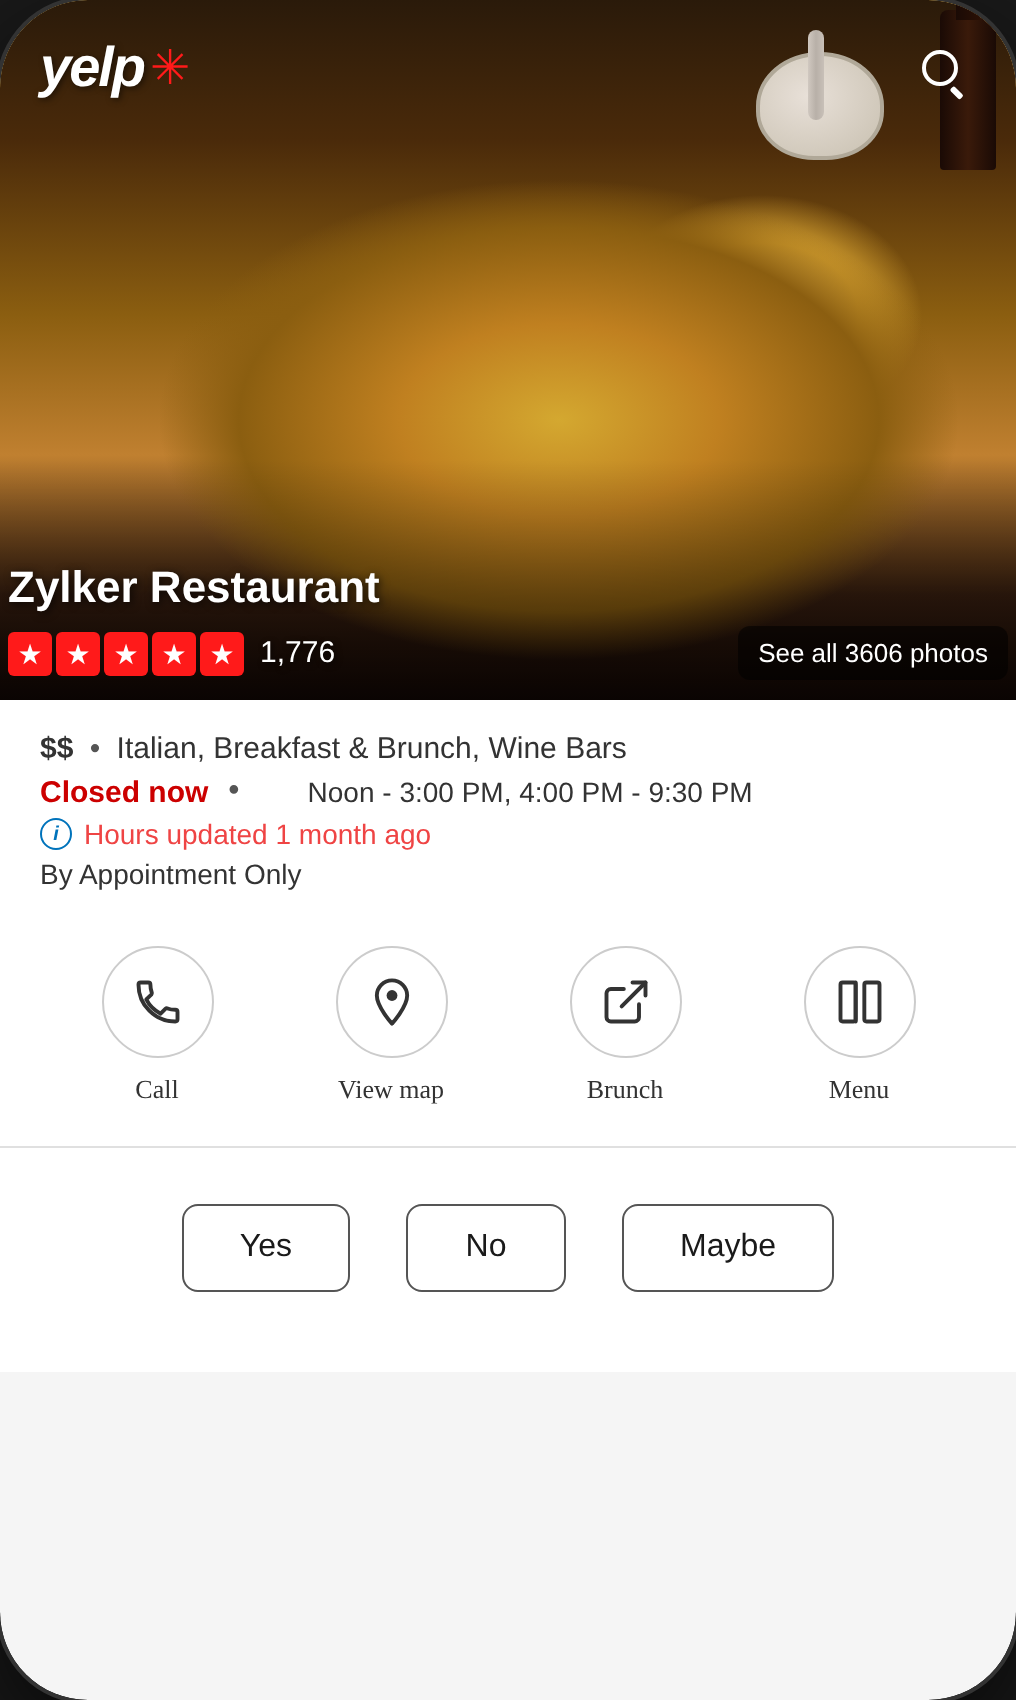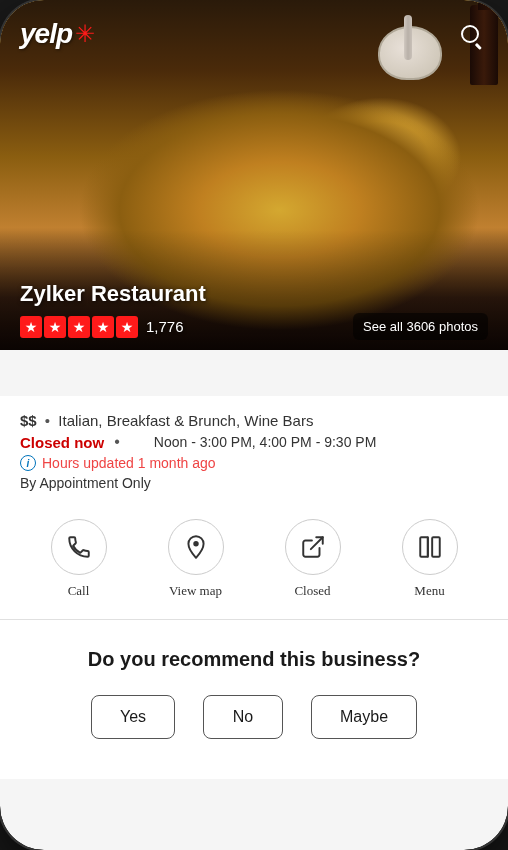--- a/index.html
+++ b/index.html
@@ -178,21 +178,21 @@
       transform: rotate(45deg);
       border-radius: 1px;
     }
 
     
     .restaurant-info {
       position: absolute;
       bottom: 10px;
       left: 0;
       right: 0;
-      padding: 0 20px;
+      padding: 0 4px;
       z-index: 10;
     }
 
     .restaurant-name {
       color: white;
       font-size: 22px;
       font-weight: 700;
       margin-bottom: 6px;
       text-shadow: 1px 1px 4px rgba(0,0,0,0.7);
     }
@@ -245,21 +245,20 @@
       font-size: 13px;
       cursor: pointer;
       white-space: nowrap;
     }
 
     
     .content {
       background: white;
       padding: 16px 20px;
       position: relative;
-      margin-top: 46px;
     }
 
     .business-meta {
       font-size: 15px;
       color: #333;
       margin-bottom: 4px;
     }
 
     .business-meta strong {
       font-weight: 600;
@@ -493,40 +492,39 @@
         </div>
 
         <div class="action-btn">
           <div class="action-icon-circle">
             <svg class="icon-svg" viewBox="0 0 24 24">
               <path d="M18 13v6a2 2 0 01-2 2H5a2 2 0 01-2-2V8a2 2 0 012-2h6"></path>
               <polyline points="15,3 21,3 21,9"></polyline>
               <line x1="10" y1="14" x2="21" y2="3"></line>
             </svg>
           </div>
-          <span class="action-label">Closed</span>
+          <span class="action-label">Brunch</span>
         </div>
 
         <div class="action-btn">
           <div class="action-icon-circle">
             <svg class="icon-svg" viewBox="0 0 24 24">
               <rect x="3" y="3" width="7" height="18" rx="1"></rect>
               <rect x="14" y="3" width="7" height="18" rx="1"></rect>
               <line x1="10" y1="3" x2="10" y2="21"></line>
             </svg>
           </div>
           <span class="action-label">Menu</span>
         </div>
 
       </div>
 
       <div class="divider"></div>
 
       <div class="recommend-section">
-        <div class="recommend-title">Do you recommend this business?</div>
         <div class="recommend-buttons">
           <button class="rec-btn">Yes</button>
           <button class="rec-btn">No</button>
           <button class="rec-btn">Maybe</button>
         </div>
       </div>
 
     </div>
   </div>
 </div>

